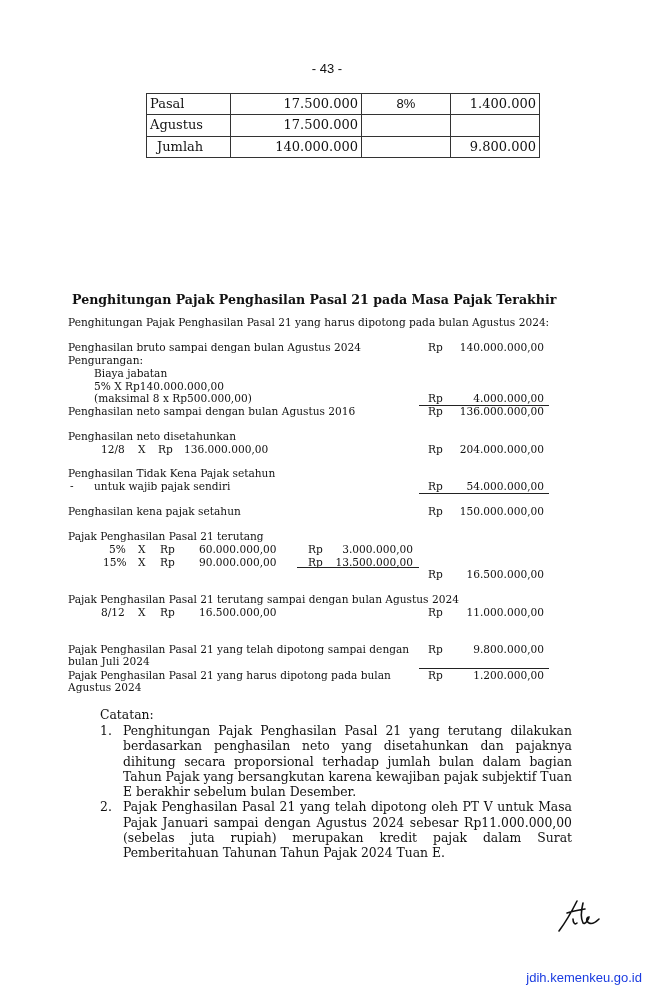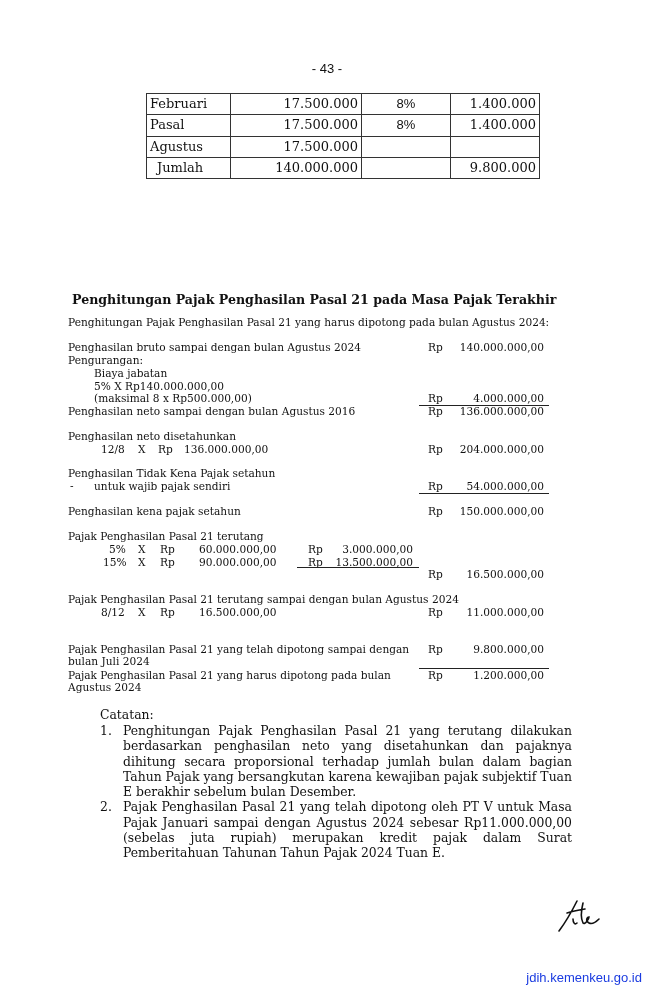--- a/index.html
+++ b/index.html
@@ -27,26 +27,20 @@
   .footer-link { right:12px; top:970px; font-family:"Liberation Sans", sans-serif;
                  font-size:13px; color:#1a3be0; }
 </style>
 </head>
 <body>
 
 <div class="abs pagenum">- 43 -</div>
 
 <table class="inc">
   <tbody id="inc-body">
-      <tr>
-        <td class="c1">Februari</td>
-        <td class="c2">17.500.000</td>
-        <td class="c3">8%</td>
-        <td class="c4">1.400.000</td>
-      </tr>
       <tr>
         <td class="c1">Pasal</td>
         <td class="c2">17.500.000</td>
         <td class="c3">8%</td>
         <td class="c4">1.400.000</td>
       </tr>
       <tr>
         <td class="c1">Agustus</td>
         <td class="c2">17.500.000</td>
         <td class="c3"></td>

